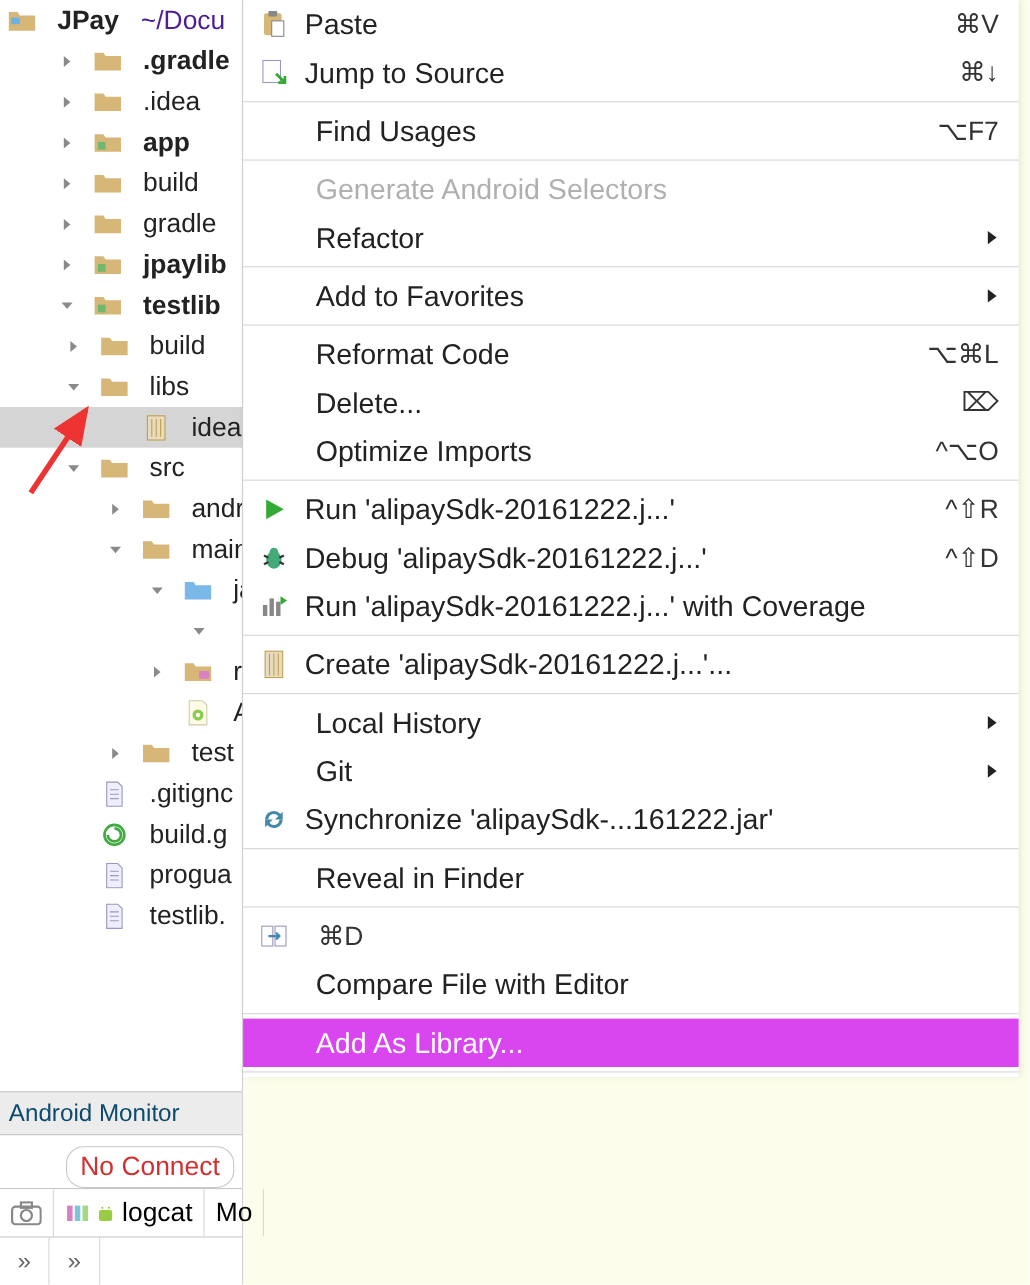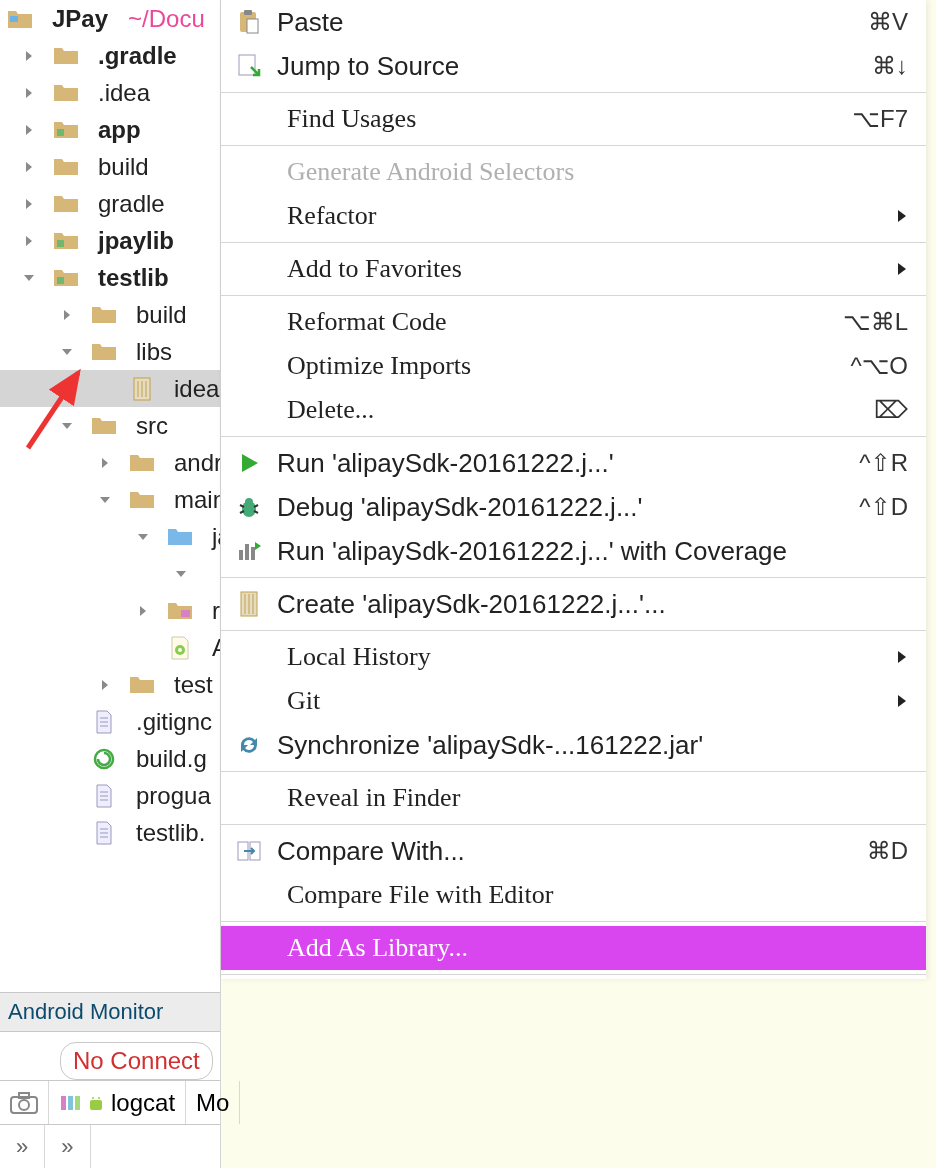--- a/index.html
+++ b/index.html
@@ -6,21 +6,21 @@
 body { width: 936px; height: 1168px; background: #fff; overflow: hidden; position: relative; font-size: 24px; }
 
 .sidebar { position: absolute; left: 0; top: 0; width: 220px; height: 100%; background: #fff; }
 .tree-row { display: flex; align-items: center; height: 37px; white-space: nowrap; padding-left: 4px; gap: 12px; }
 .tree-row.selected { background: #d5d5d5; }
 .arrow { width: 22px; height: 22px; display: inline-flex; align-items: center; justify-content: center; color: #7a7a7a; flex-shrink: 0; }
 .tree-icon { width: 28px; height: 24px; display: inline-flex; align-items: center; justify-content: center; margin-right: 6px; flex-shrink: 0; }
 .tree-label { font-size: 24px; color: #222; }
 .bold { font-weight: 700; }
 .indent0 { padding-left: 6px; }
-.indent1 { padding-left: 18px; }
+.indent1 { padding-left: 18px; margin-left: 32px; }
 .indent2 { padding-left: 56px; }
 .indent3 { padding-left: 94px; }
 .indent4 { padding-left: 132px; }
 .indent5 { padding-left: 170px; }
 
 .folder-svg { fill: #d7b778; }
 
 .bottom-panel { position: absolute; bottom: 0; left: 0; width: 220px; }
 .monitor-tab { background: #ececec; border-top: 1px solid #c8c8c8; border-bottom: 1px solid #c8c8c8; padding: 6px 8px; font-size: 22px; color: #0c4a6e; }
 .no-connect { margin: 10px 0 0 60px; background: #fff; border: 1px solid #c8c8c8; border-radius: 16px; padding: 4px 12px; color: #d13030; font-size: 24px; display: inline-block; }
@@ -31,21 +31,21 @@
 
 .context-menu { position: absolute; left: 220px; top: 0; width: 706px; background: #fff; border-left: 1px solid #cfcfcf; box-shadow: 2px 0 6px rgba(0,0,0,0.08); }
 .menu-item { display: flex; align-items: center; height: 44px; padding: 0 18px 0 10px; font-size: 26px; color: #222; }
 .menu-item.disabled { color: #b0b0b0; }
 .menu-item.highlight { background: #d946ef; color: #fff; }
 .menu-icon { width: 36px; height: 28px; display: inline-flex; align-items: center; justify-content: center; margin-right: 10px; flex-shrink: 0; }
 .menu-label { flex: 1; white-space: nowrap; overflow: hidden; }
 .menu-shortcut { font-size: 24px; color: #333; margin-left: 12px; }
 .menu-sub-arrow { margin-left: 12px; }
 .menu-sep { height: 1px; background: #d6d6d6; margin: 4px 0; }
-.no-icon-pad { padding-left: 56px; font-family: Liberation Serif, serif; }
+.no-icon-pad { padding-left: 56px; }
 
 .editor-bg { position: absolute; left: 220px; top: 0; width: 716px; height: 100%; z-index: -1; background: #fdfdec; border-left: 1px solid #d4d4d4; }
 
 .red-arrow { position: absolute; left: 18px; top: 358px; z-index: 5; }
 
 svg { display: block; }
 </style>
 </head>
 <body>
 
@@ -53,21 +53,21 @@
 
 <div class="sidebar">
   <div class="tree-row indent0">
     <span class="tree-icon">
       <svg width="26" height="22" viewBox="0 0 26 22">
           <path class="folder-svg" d="M1 3h8l2 3h14v14H1z"></path>
           <rect x="3" y="8" width="8" height="6" fill="#6ab3e8"></rect>
         </svg>
     </span>
     <span class="tree-label bold">JPay</span>
-    <span class="tree-label" style="margin-left:8px;color:#ec4899">~/Docu</span>
+    <span class="tree-label" style="margin-left:8px;color:#4c1d95">~/Docu</span>
   </div>
   <div id="tree-rows">
       <div class="tree-row indent1">
         <span class="arrow">
           <svg width="12" height="12" viewBox="0 0 12 12">
             <path d="M3 1l6 5-6 5z" fill="#8a8a8a"></path>
           </svg>
         </span>
         <span class="tree-icon">
           <svg width="26" height="20" viewBox="0 0 26 20">
@@ -433,26 +433,26 @@
           <path d="M2 2l8 6-8 6z" fill="#222"></path>
         </svg>
       </span>
     </div>
     <div class="menu-sep"></div>
     <div class="menu-item">
       <span class="menu-label no-icon-pad">Reformat Code</span>
       <span class="menu-shortcut">⌥⌘L</span>
     </div>
     <div class="menu-item">
+      <span class="menu-label no-icon-pad">Delete...</span>
+      <span class="menu-shortcut">⌦</span>
+    </div>
+    <div class="menu-item">
       <span class="menu-label no-icon-pad">Optimize Imports</span>
       <span class="menu-shortcut">^⌥O</span>
-    </div>
-    <div class="menu-item">
-      <span class="menu-label no-icon-pad">Delete...</span>
-      <span class="menu-shortcut">⌦</span>
     </div>
     <div class="menu-sep"></div>
     <div class="menu-item">
       <span class="menu-icon">
         <svg width="22" height="22" viewBox="0 0 22 22">
           <path d="M4 2l16 9-16 9z" fill="#3a3"></path>
         </svg>
       </span>
       <span class="menu-label">Run 'alipaySdk-20161222.j...'</span>
       <span class="menu-shortcut">^⇧R</span>
@@ -526,21 +526,20 @@
     </div>
     <div class="menu-sep"></div>
     <div class="menu-item">
       <span class="menu-icon">
         <svg width="26" height="24" viewBox="0 0 26 24">
           <rect x="2" y="3" width="10" height="18" fill="#fff" stroke="#99b"></rect>
           <rect x="14" y="3" width="10" height="18" fill="#fff" stroke="#99b"></rect>
           <path d="M8 12h10M15 9l3 3-3 3" fill="none" stroke="#48a" stroke-width="2"></path>
         </svg>
       </span>
-      <span class="menu-label">Compare With...</span>
       <span class="menu-shortcut">⌘D</span>
     </div>
     <div class="menu-item">
       <span class="menu-label no-icon-pad">Compare File with Editor</span>
     </div>
     <div class="menu-sep"></div>
     <div class="menu-item highlight">
       <span class="menu-label no-icon-pad">Add As Library...</span>
     </div>
     <div class="menu-sep"></div>

